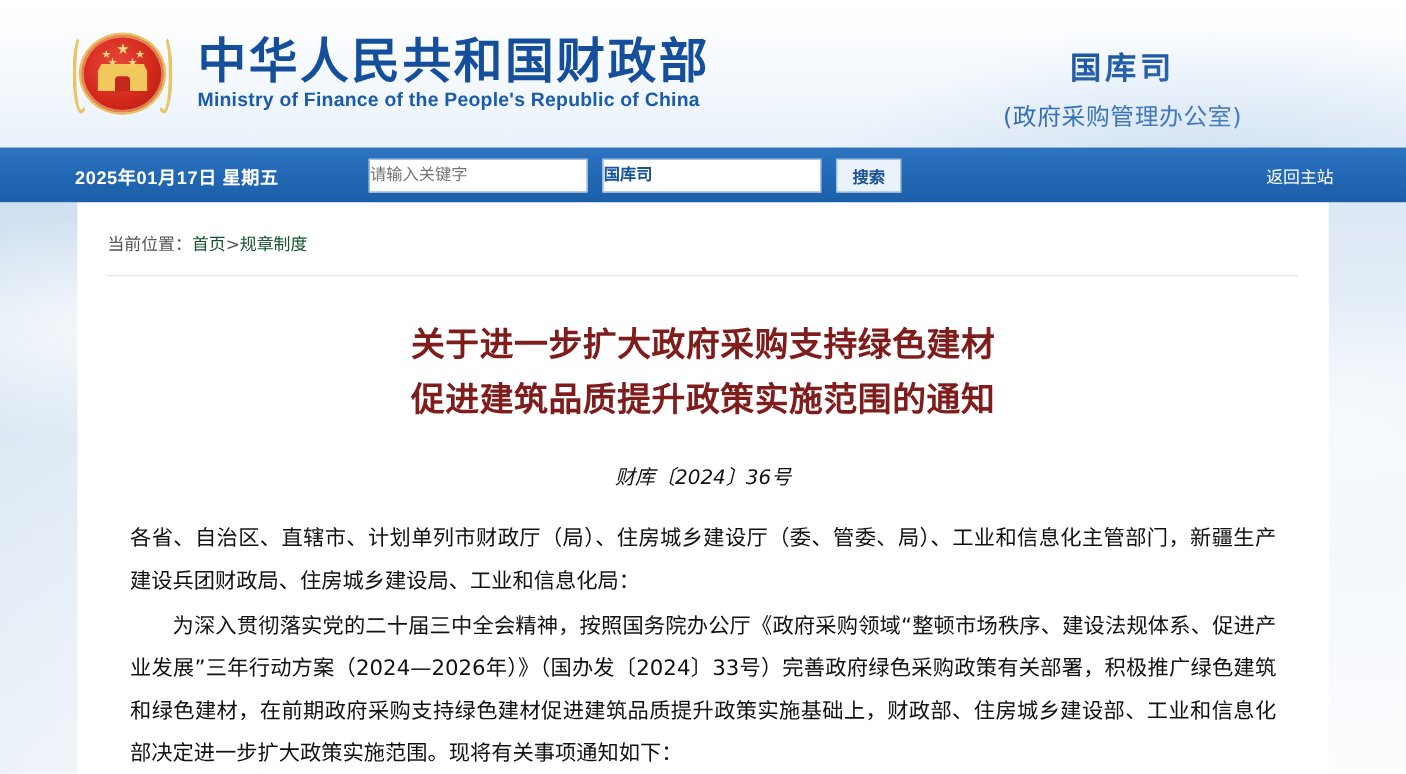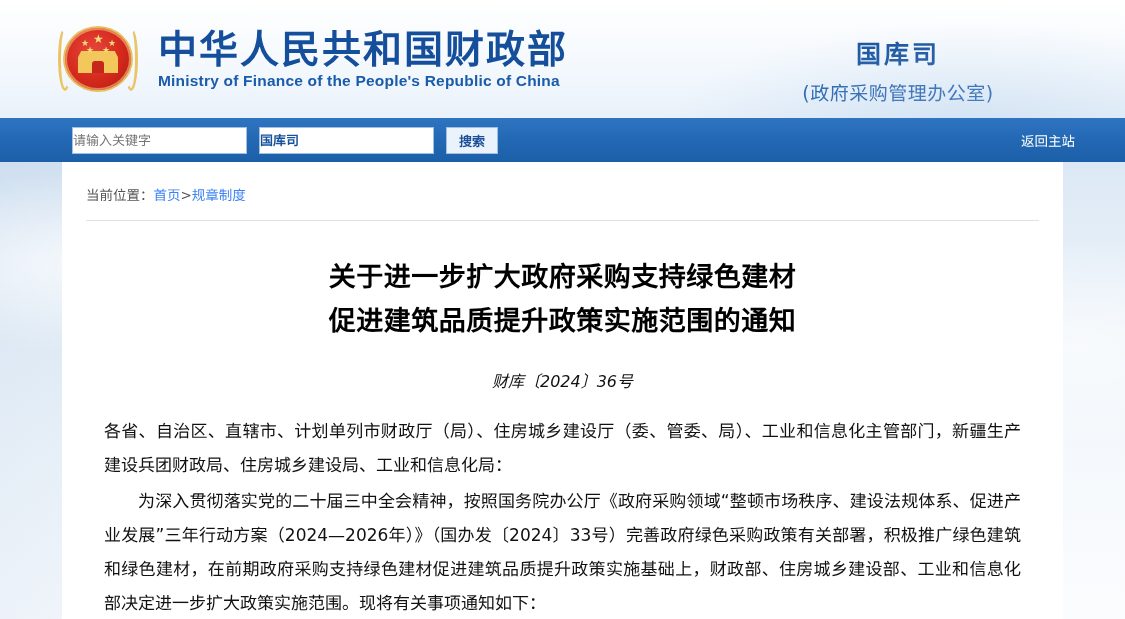--- a/index.html
+++ b/index.html
@@ -184,21 +184,21 @@
     border: 1px solid #9fc0e0;
     color: #1a5196;
     font-size: 13px;
     font-weight: bold;
     font-family: "DejaVu Sans", "Liberation Sans", sans-serif;
     cursor: pointer;
     padding: 0 10px;
   }
   .nav-back {
     position: absolute;
-    right: 50px;
+    right: 58px;
     font-size: 13.5px;
     color: #ffffff;
     text-decoration: none;
   }
 
   
   .page {
     position: relative;
     height: calc(619px - 118px - 44px);
     background:
@@ -222,36 +222,36 @@
     min-height: 100%;
     padding: 0 0 10px 0;
   }
   .breadcrumb {
     padding: 22px 0 0 24px;
     font-size: 13.5px;
     color: #555;
     font-family: "DejaVu Sans", "Liberation Sans", sans-serif;
   }
   .breadcrumb .crumb-link {
-    color: #3b82f6;
+    color: #14532d;
     text-decoration: none;
   }
   .rule {
     margin: 16px 24px 0 24px;
     height: 1px;
     background: #e2e2e2;
   }
   .doc-title {
     margin: 34px auto 0 auto;
     width: 760px;
     text-align: center;
     font-family: "DejaVu Sans", "Liberation Sans", sans-serif;
     font-size: 27px;
     font-weight: bold;
-    color: #000000;
+    color: #7f1d1d;
     line-height: 1.62;
     letter-spacing: .5px;
   }
   .doc-number {
     margin-top: 26px;
     text-align: center;
     font-size: 16px;
     color: #111;
     font-family: "DejaVu Sans", "Liberation Sans", sans-serif;
     font-style: italic;
@@ -291,20 +291,21 @@
       <div class="title-en">Ministry of Finance of the People's Republic of China</div>
     </div>
     <div class="dept">
       <div class="dept-name">国库司</div>
       <div class="dept-sub">(政府采购管理办公室)</div>
     </div>
   </div>
 </div>
 
 <div class="navbar">
+  <div class="nav-date">2025年01月17日  星期五</div>
   <div class="search-wrap">
     <input class="search-input" type="text" placeholder="请输入关键字" style="">
     <div class="search-scope">国库司</div>
     <button class="search-btn">搜索</button>
   </div>
   <a class="nav-back" href="#">返回主站</a>
 </div>
 
 <div class="page">
   <div class="content-card">

